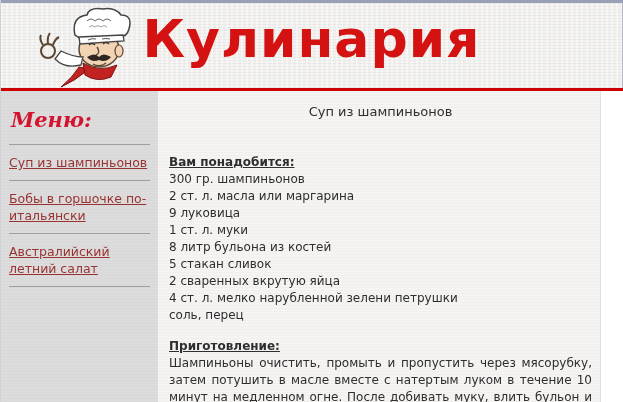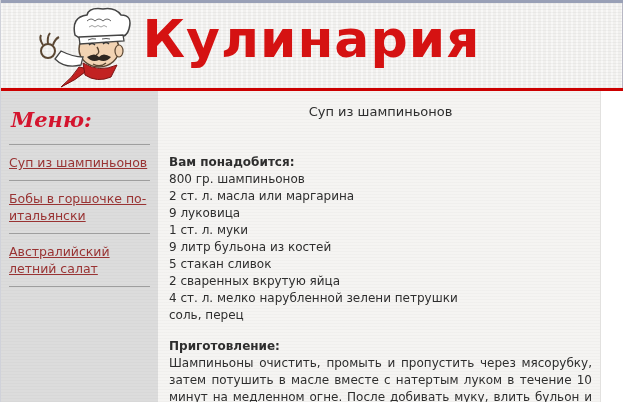--- a/index.html
+++ b/index.html
@@ -91,21 +91,21 @@
     color: #2e2e2e;
   }
   .right-margin { width: 22px; background: #ffffff; flex: none; }
 
   .recipe-title {
     text-align: center;
     font-size: 13px;
     color: #2e2e2e;
     margin-bottom: 34px;
   }
-  .section-heading { font-weight: bold; }
+  .section-heading { font-weight: bold; text-decoration: underline; }
   .ingredient-line { white-space: nowrap; }
   .preparation-block { margin-top: 14px; }
   .preparation-text {
     text-align: justify;
     word-spacing: 1px;
   }
 </style>
 </head>
 <body>
 
@@ -166,25 +166,25 @@
       <hr class="menu-divider">
       <a class="menu-link" href="#">Австралийский летний салат</a>
       <hr class="menu-divider">
     </aside>
 
     <main class="content">
       <div class="recipe-title">Суп из шампиньонов</div>
 
       <div class="ingredients-block">
         <div class="section-heading">Вам понадобится:</div>
-        <div class="ingredient-line">800 гр. шампиньонов</div>
+        <div class="ingredient-line">300 гр. шампиньонов</div>
         <div class="ingredient-line">2 ст. л. масла или маргарина</div>
         <div class="ingredient-line">9 луковица</div>
         <div class="ingredient-line">1 ст. л. муки</div>
-        <div class="ingredient-line">9 литр бульона из костей</div>
+        <div class="ingredient-line">8 литр бульона из костей</div>
         <div class="ingredient-line">5 стакан сливок</div>
         <div class="ingredient-line">2 сваренных вкрутую яйца</div>
         <div class="ingredient-line">4 ст. л. мелко нарубленной зелени петрушки</div>
         <div class="ingredient-line">соль, перец</div>
       </div>
 
       <div class="preparation-block">
         <div class="section-heading">Приготовление:</div>
         <div class="preparation-text">Шампиньоны очистить, промыть и пропустить через мясорубку, затем потушить в масле вместе с натертым луком в течение 10 минут на медленном огне. После добивать муку, влить бульон и заправить приправой. Суп снять с огня, добавить сливки, посыпать зеленью петрушки и крупно нарубленными яйцами. Можно добавить ломтик сливочного масла, накрыть крышкой и оставить на 10 минут.</div>
       </div>

